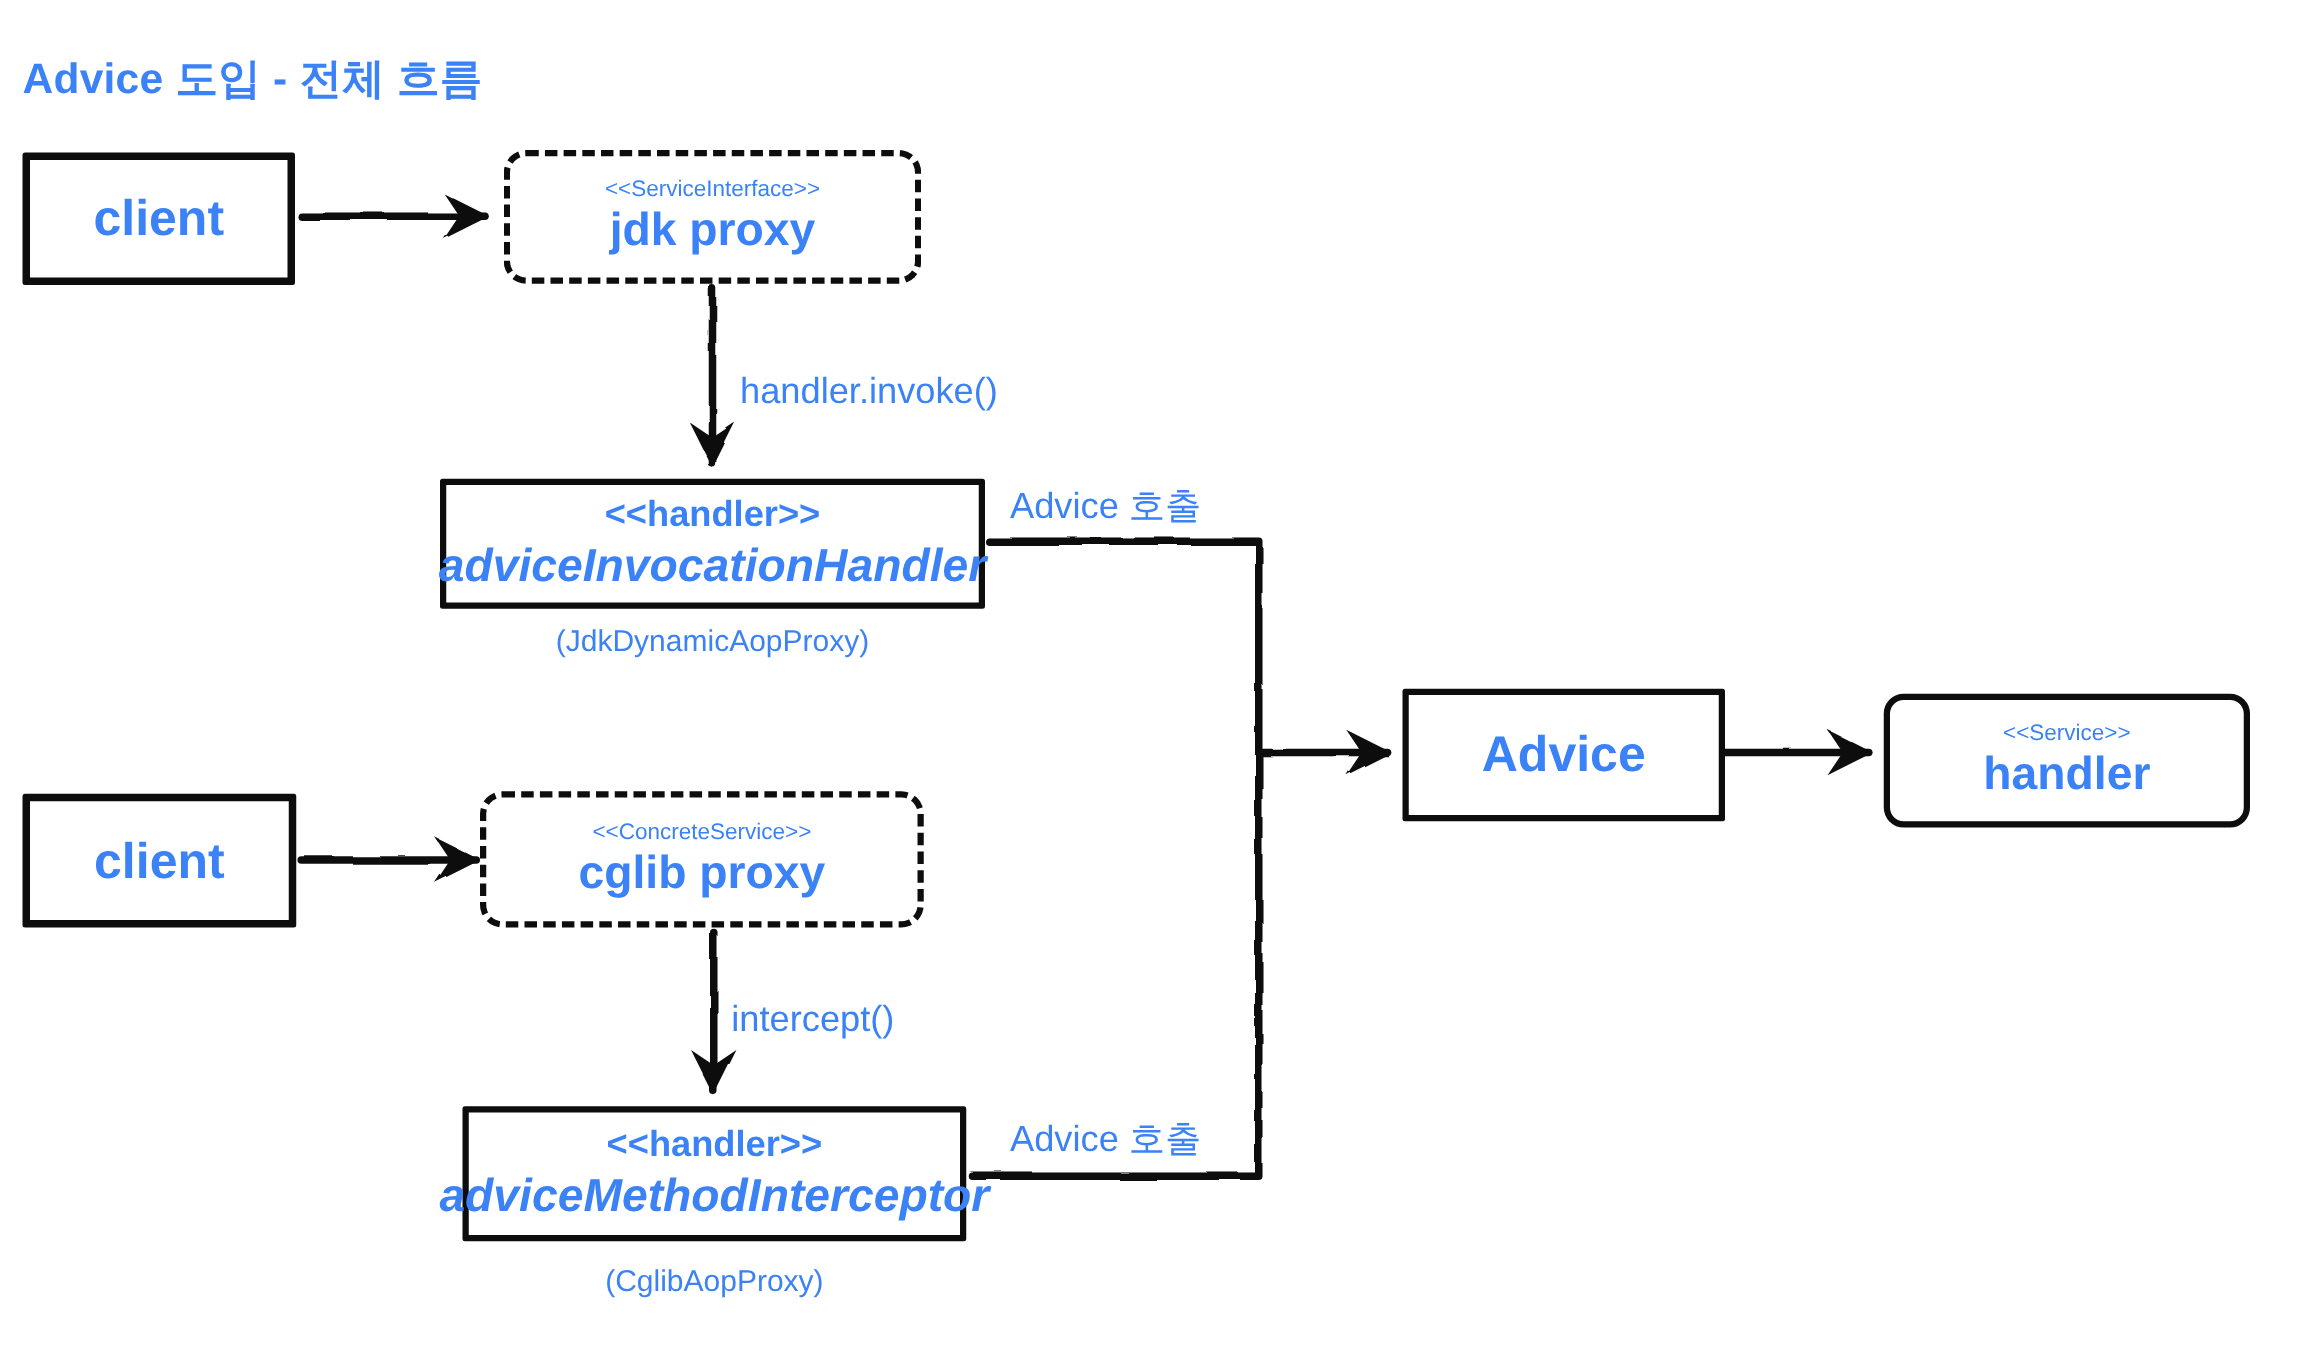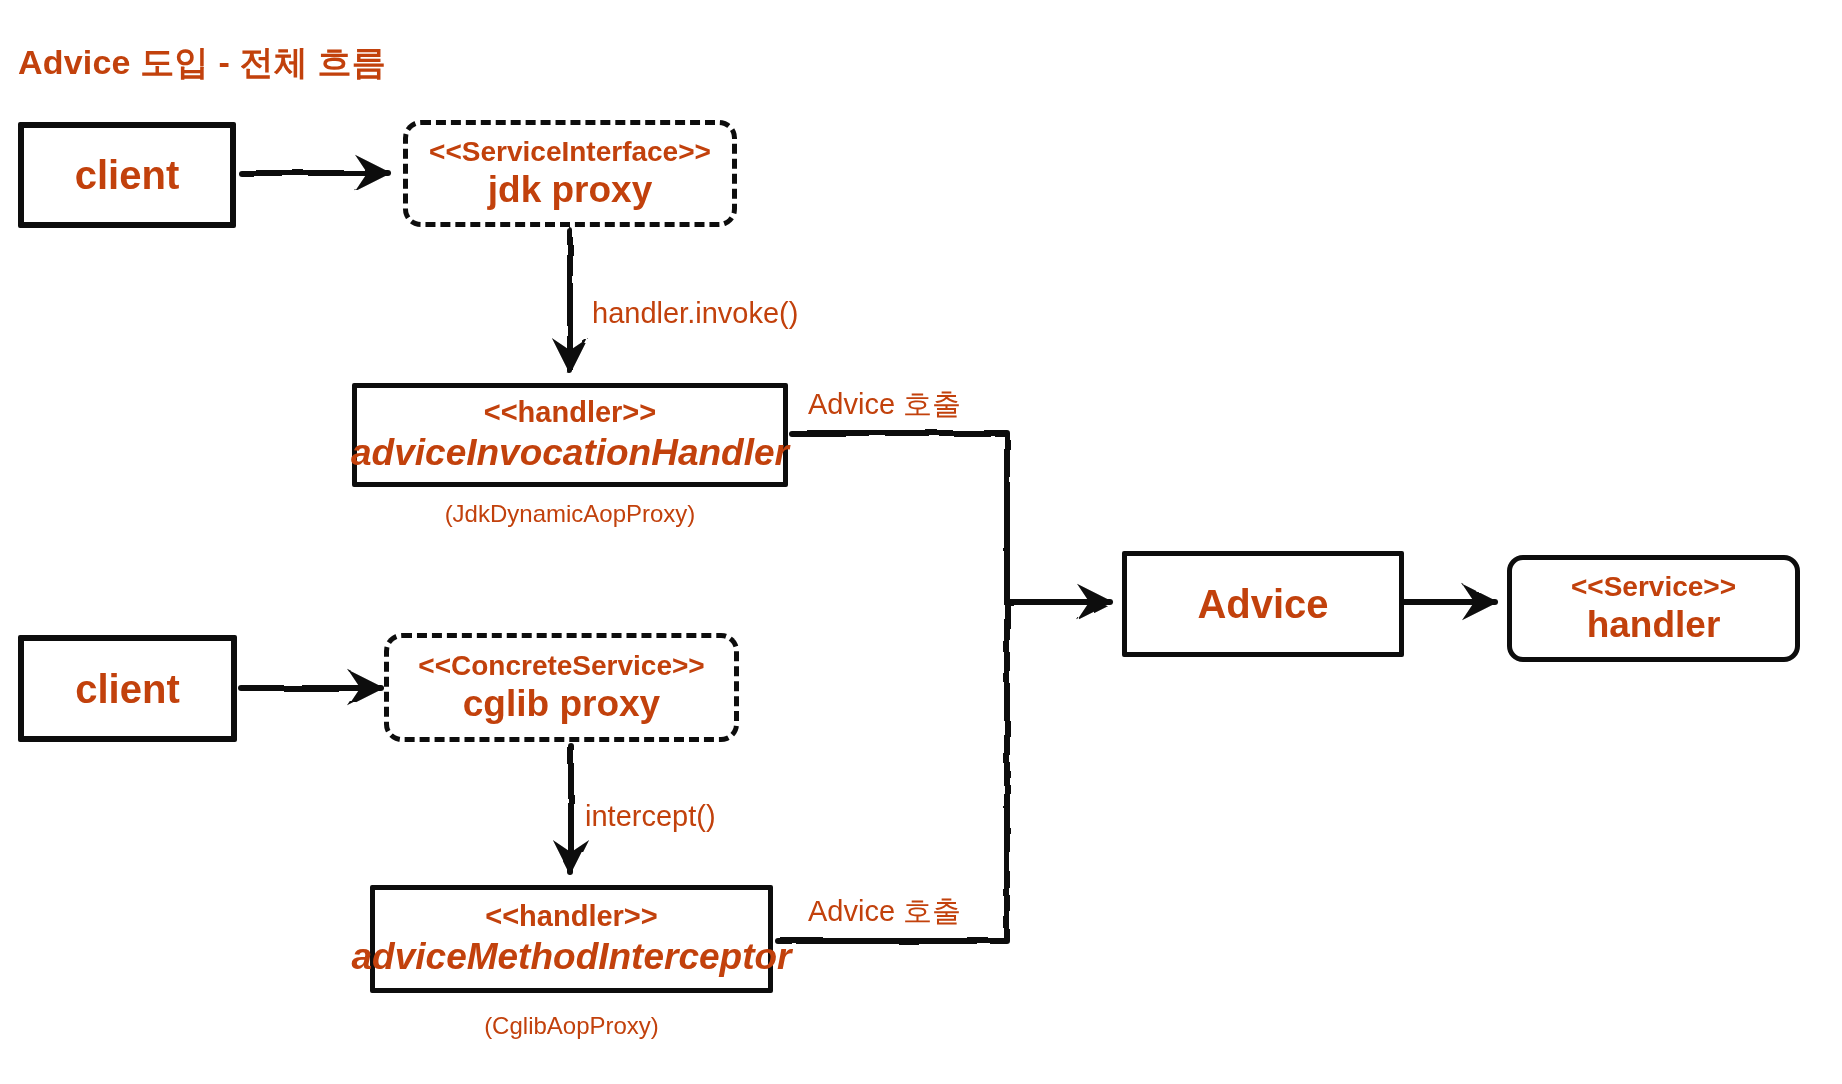--- a/index.html
+++ b/index.html
@@ -1,31 +1,31 @@
 <!DOCTYPE html>
 <html><head>
 <meta charset="utf-8">
 <style>
   html,body { margin:0; padding:0; background:#ffffff; }
   .canvas {
     position:relative; width:1842px; height:1084px; background:#ffffff;
-    font-family:"Liberation Sans","DejaVu Sans",sans-serif; color:#c2410c; overflow:hidden;
+    font-family:"Liberation Sans","DejaVu Sans",sans-serif; color:#3b82f6; overflow:hidden;
   }
   .title {
     position:absolute; left:18px; top:40px; font-size:34px; font-weight:700;
     letter-spacing:0.2px; white-space:nowrap;
   }
   .node {
     position:absolute; box-sizing:border-box; background:#ffffff;
     border:5px solid #0d0d0d; border-radius:2px;
     display:flex; flex-direction:column; align-items:center; justify-content:center;
     text-align:center; z-index:2;
   }
   .node.dashed { border-style:dashed; border-radius:18px; }
-  .stereo { font-size:28px; font-weight:700; line-height:1.18; white-space:nowrap; }
+  .stereo { font-size:18px; font-weight:400; line-height:1.18; white-space:nowrap; }
   .big    { font-size:37px; font-weight:700; line-height:1.18; white-space:nowrap; }
   .huge   { font-size:40px; font-weight:700; line-height:1.1;  white-space:nowrap; }
   .hstereo{ font-size:29px; font-weight:700; line-height:1.22; white-space:nowrap;text-align:center; }
   .hname  { font-size:37px; font-weight:700; line-height:1.22; white-space:nowrap;font-style:italic; }
   .caption{ position:absolute; font-size:24px; text-align:center; white-space:nowrap; z-index:2; }
   .elabel { position:absolute; font-size:29px; white-space:nowrap; z-index:2; }
   svg.connectors { position:absolute; left:0; top:0; z-index:1; }
 </style>
 </head>
 <body>
@@ -68,21 +68,21 @@
 
   <div class="node" style="left:352px;top:383px;width:436px;height:104px">
     <div class="hstereo">&lt;&lt;handler&gt;&gt;</div>
     <div class="hname">adviceInvocationHandler</div>
   </div>
 
   <div class="caption" style="left:352px;top:500px;width:436px">(JdkDynamicAopProxy)</div>
 
   <div class="elabel" style="left:808px;top:385px">Advice 호출</div>
 
-  <div class="node" style="left:1122px;top:551px;width:282px;height:106px">
+  <div class="node" style="left:1122px;top:551px;width:258px;height:106px">
     <div class="huge">Advice</div>
   </div>
 
   <div class="node" style="left:1507px;top:555px;width:293px;height:107px;border-radius:16px">
     <div class="stereo">&lt;&lt;Service&gt;&gt;</div>
     <div class="big">handler</div>
   </div>
 
   <div class="node" style="left:18px;top:635px;width:219px;height:107px;border-width:6px">
     <div class="huge">client</div>

